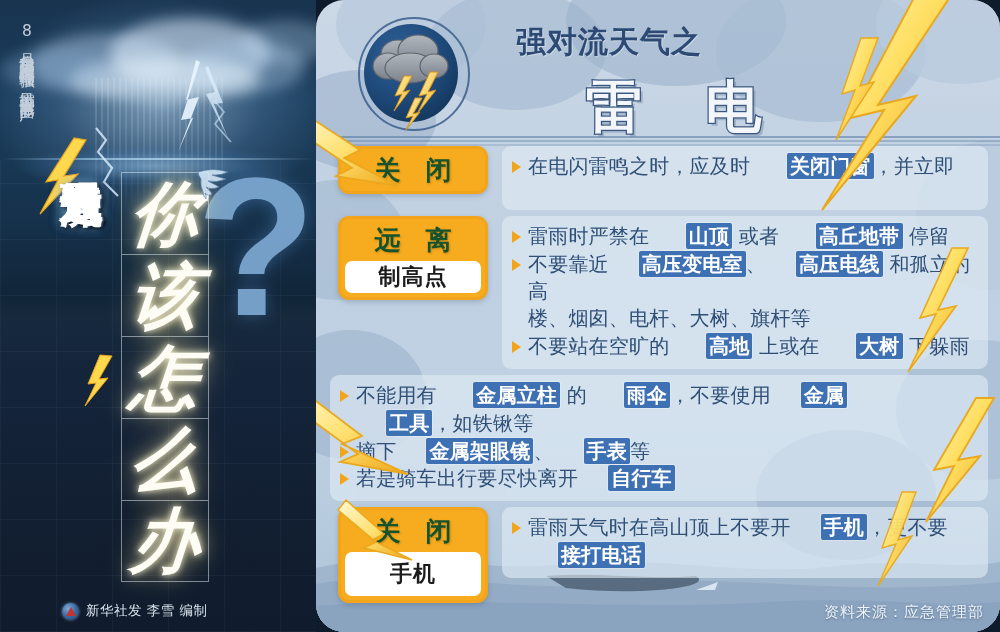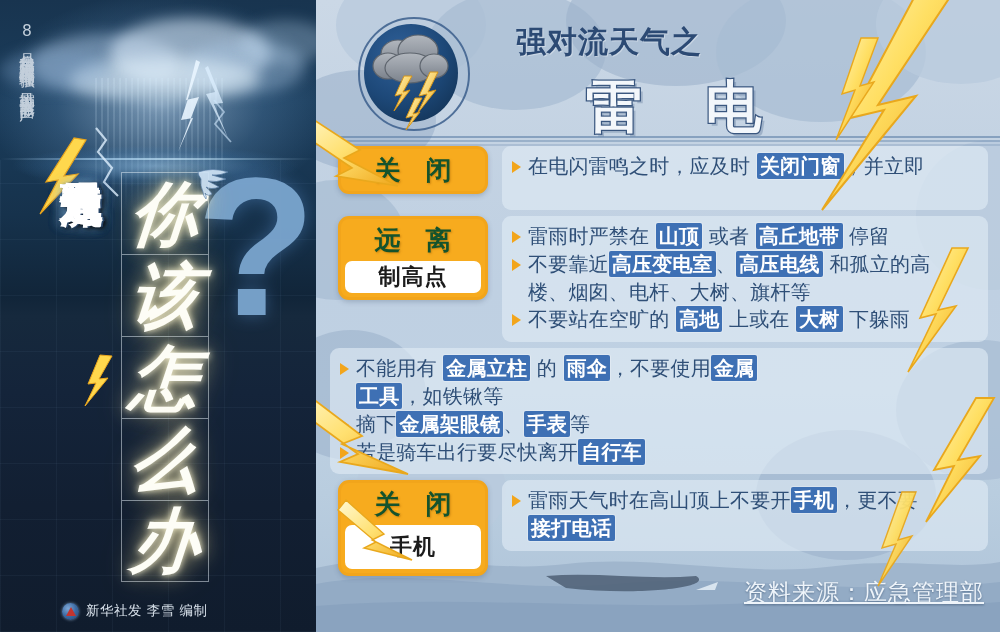--- a/index.html
+++ b/index.html
@@ -140,20 +140,21 @@
   #left-credit .credit-text {
     font-size:13.5px; color:#d7e0ea; letter-spacing:.5px;
     font-family:"DejaVu Sans","Liberation Sans",sans-serif;
   }
 
   
   #right-panel {
     position:absolute; left:316px; top:0; width:684px; height:632px;
     overflow:hidden;
     background:linear-gradient(180deg,#cbd8e6 0%,#c4d3e3 22%,#bfd0e2 45%,#bfd1e3 62%,#b9cddf 78%,#aec3d8 100%);
+    border-radius:28px;
   }
   
   .puff {
     position:absolute; border-radius:50%;
     background:#a8bcd2; opacity:.72;
   }
   .puff.lite { background:#b9cadd; opacity:.8; }
   .puff.dark { background:#9db3cc; opacity:.6; }
 
   
@@ -240,29 +241,29 @@
   .bullet-line .tri.hidden { visibility:hidden; }
   .btxt {
     font-size:20px; line-height:1.34; color:#2f4f77;
     font-family:"DejaVu Sans","Liberation Sans",sans-serif;
     letter-spacing:.2px;
   }
   .btxt .hl {
     background:#3e70b4; color:#ffffff; font-weight:bold;
     padding:1px 3px; border-radius:2px;
     box-shadow:0 0 0 1px rgba(255,255,255,.25);
+    margin-left:30px;
   }
 
   
   #source-note {
-    position:absolute; right:16px; bottom:24px;
-    font-size:23px; color:#eef4fa; letter-spacing:1px;
+    position:absolute; right:16px; bottom:10px;
+    font-size:15px; color:#eef4fa; letter-spacing:1px;
     font-family:"DejaVu Sans","Liberation Sans",sans-serif;
     text-shadow:0 1px 2px rgba(40,65,95,.5);
-    text-decoration:underline;
   }
 
   
   #right-bolts { position:absolute; left:0; top:0; width:684px; height:632px; pointer-events:none; z-index:3; }
   #front-bolts { position:absolute; left:316px; top:0; width:684px; height:632px; pointer-events:none; z-index:9; }
 </style>
 </head>
 <body>
 
 <div id="poster">

